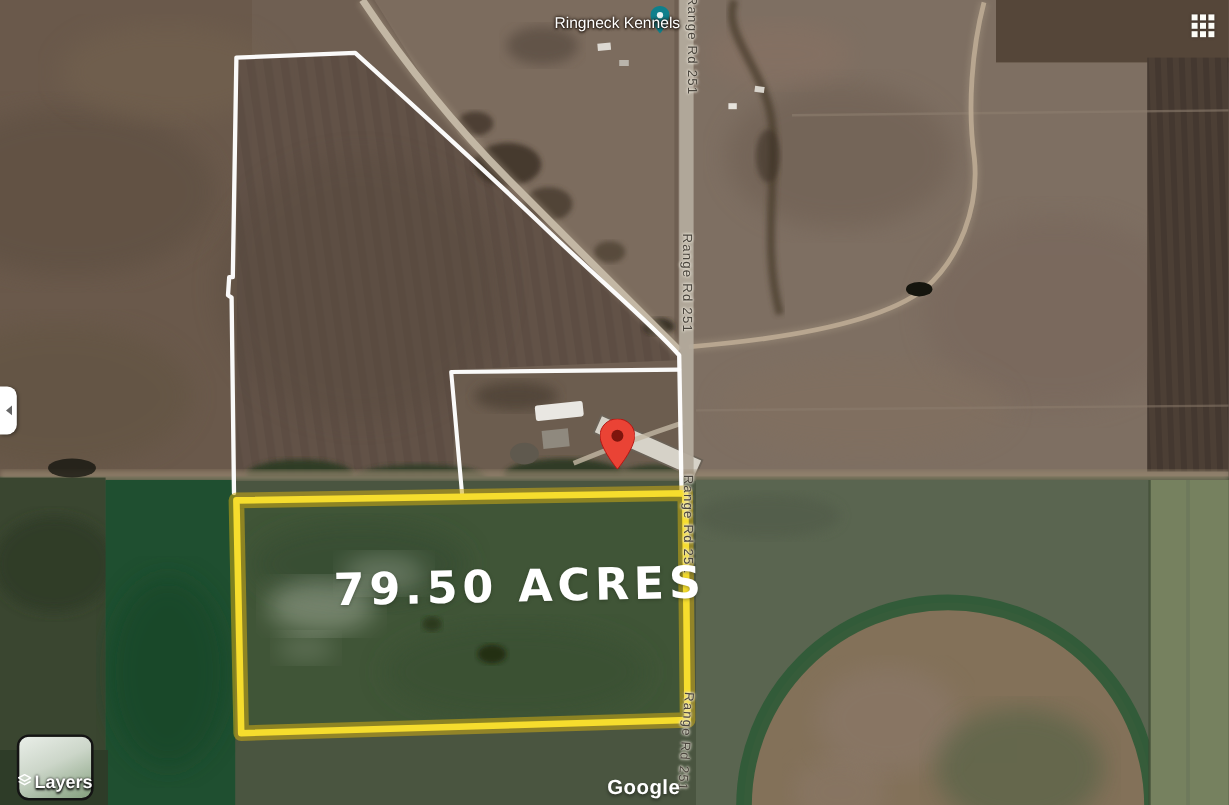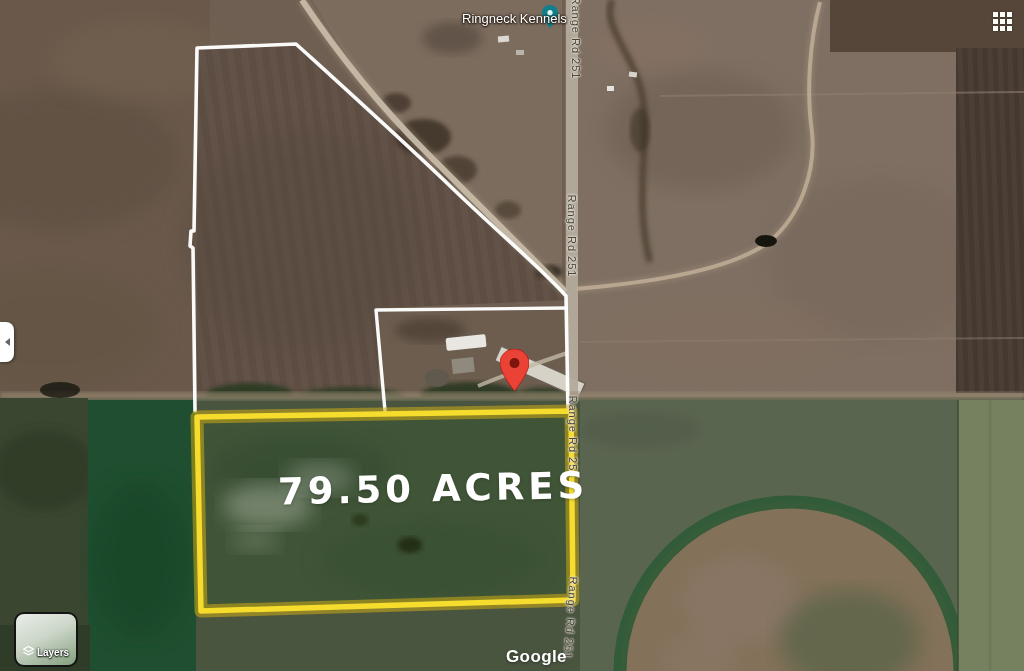--- a/index.html
+++ b/index.html
@@ -65,21 +65,21 @@
   
   .layers-btn{
     position:absolute;left:14px;top:612px;width:64px;height:55px;
     border:2px solid #141414;border-radius:10px;
     background:linear-gradient(155deg,#e9eee8 0%,#ccd6c9 45%,#84a07e 100%);
     cursor:pointer;display:flex;align-items:flex-end;justify-content:center;
     padding-bottom:4px;
   }
   .layers-btn .row{display:flex;align-items:center;gap:3px;}
   .layers-btn .txt{
-    font-size:10px;font-weight:700;color:#fff;
+    font-size:15px;font-weight:700;color:#fff;
     text-shadow:0 0 2px #000,0 1px 2px #000;
   }
 
   
   .dest-pin{position:absolute;left:500px;top:349px;width:29px;height:42px;cursor:pointer;}
   
   .poi-pin{position:absolute;left:542px;top:5px;width:16px;height:23px;cursor:pointer;}
 </style>
 </head>
 <body>

